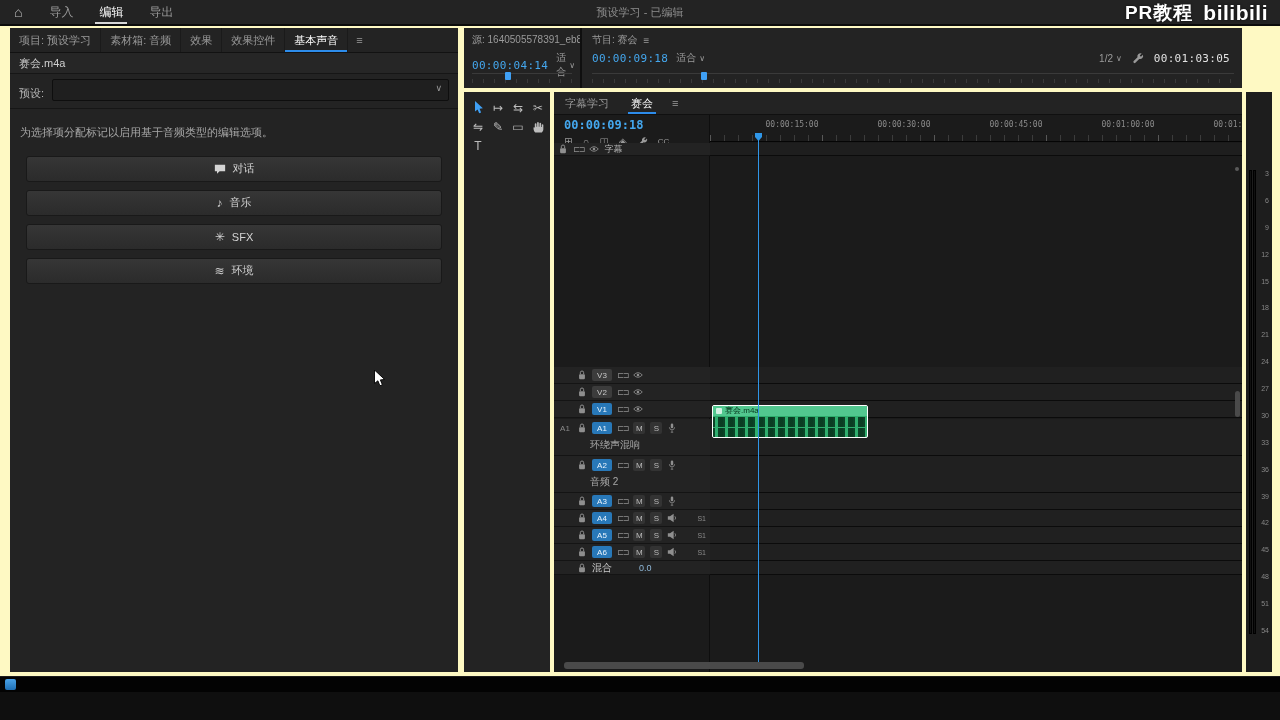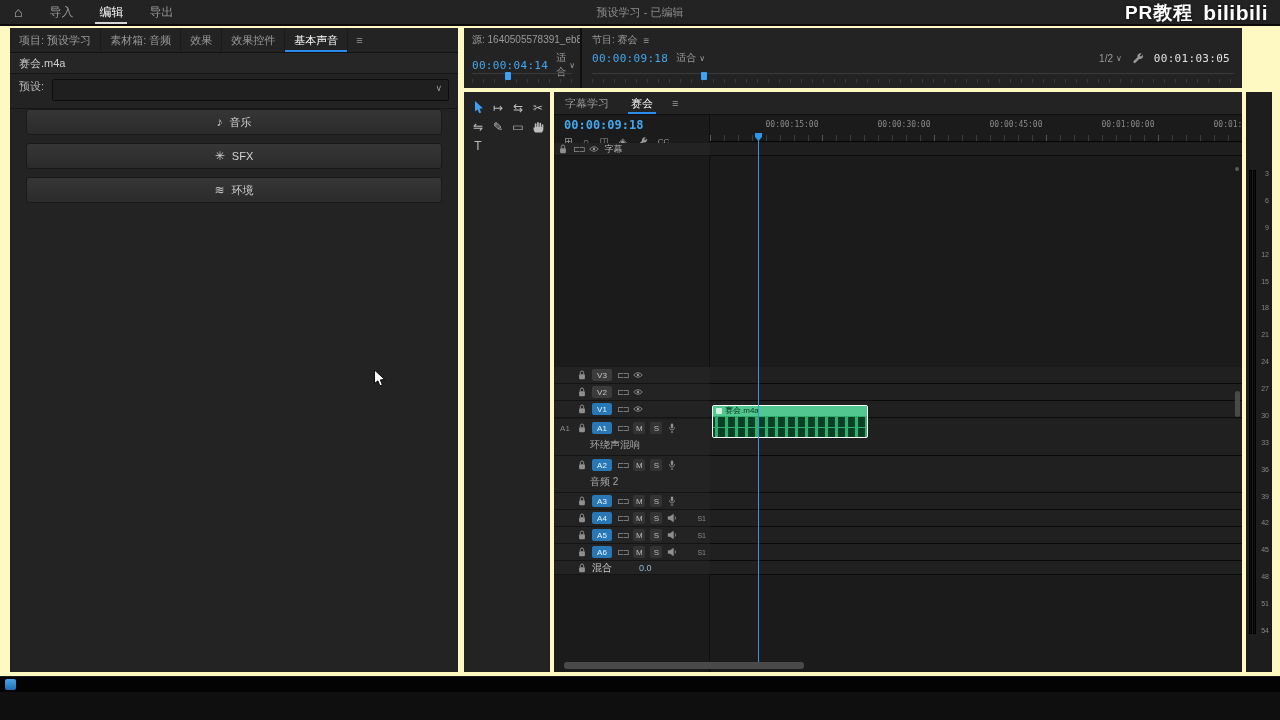--- a/index.html
+++ b/index.html
@@ -22,21 +22,21 @@
   
   .main{position:relative;height:650px;background:#fef9c3;}
   .panel{position:absolute;background:#232323;box-sizing:border-box;}
   
   .left-panel{left:10px;top:2px;width:448px;height:644px;}
   .ptabs{display:flex;align-items:stretch;height:24px;border-bottom:1px solid #121212;}
   .ptab{padding:0 9px;display:flex;align-items:center;color:#999;border-right:1px solid #1a1a1a;font-size:11px;white-space:nowrap;}
   .ptab.active{color:#fff;box-shadow:inset 0 -2px 0 #2d8ceb;}
   .pmenu{display:flex;align-items:center;padding:0 8px;color:#9a9a9a;}
   .es-clipname{height:20px;line-height:20px;padding:0 9px;color:#cfcfcf;border-bottom:1px solid #161616;background:#262626;}
-  .es-presetrow{display:flex;align-items:flex-start;gap:8px;padding:5px 9px 7px;border-bottom:1px solid #161616;}
+  .es-presetrow{display:flex;align-items:flex-end;gap:8px;padding:5px 9px 7px;border-bottom:1px solid #161616;}
   .es-presetrow .lbl{color:#b5b5b5;}
   .es-select{flex:1;height:20px;background:#1f1f1f;border:1px solid #0e0e0e;border-radius:2px;position:relative;}
   .es-select .chev{position:absolute;right:6px;top:3px;color:#9a9a9a;font-size:9px;}
   .es-hint{margin:15px 10px 12px;color:#a8a8a8;line-height:1.6;}
   .es-btn{height:24px;margin:0 16px 8px;background:linear-gradient(#363636,#2b2b2b);border:1px solid #191919;border-radius:3px;
     display:flex;align-items:center;justify-content:center;gap:7px;color:#d4d4d4;font-size:11px;}
   .es-btn .gly{color:#cfcfcf;font-size:12px;line-height:1;}
   
   .monitors{left:464px;top:2px;width:778px;height:60px;}
   .mon-sec{position:absolute;top:0;height:100%;}
@@ -179,20 +179,27 @@
         <span class="ptab active">基本声音</span>
         <span class="pmenu">≡</span>
       </div>
       <div class="es-clipname">赛会.m4a</div>
       <div class="es-presetrow">
         <span class="lbl">预设:</span>
         <div class="es-select">
           <span class="chev">∨</span>
         </div>
       </div>
+      <div class="es-hint">为选择项分配标记以启用基于音频类型的编辑选项。</div>
+      <div class="es-btn" style="margin-top:14px">
+        <svg class="ic">
+            <use href="#sym-bubble"></use>
+          </svg>
+        <span>对话</span>
+      </div>
       <div class="es-btn">
         <span class="gly">♪</span>
         <span>音乐</span>
       </div>
       <div class="es-btn">
         <span class="gly">✳</span>
         <span>SFX</span>
       </div>
       <div class="es-btn">
         <span class="gly">≋</span>

